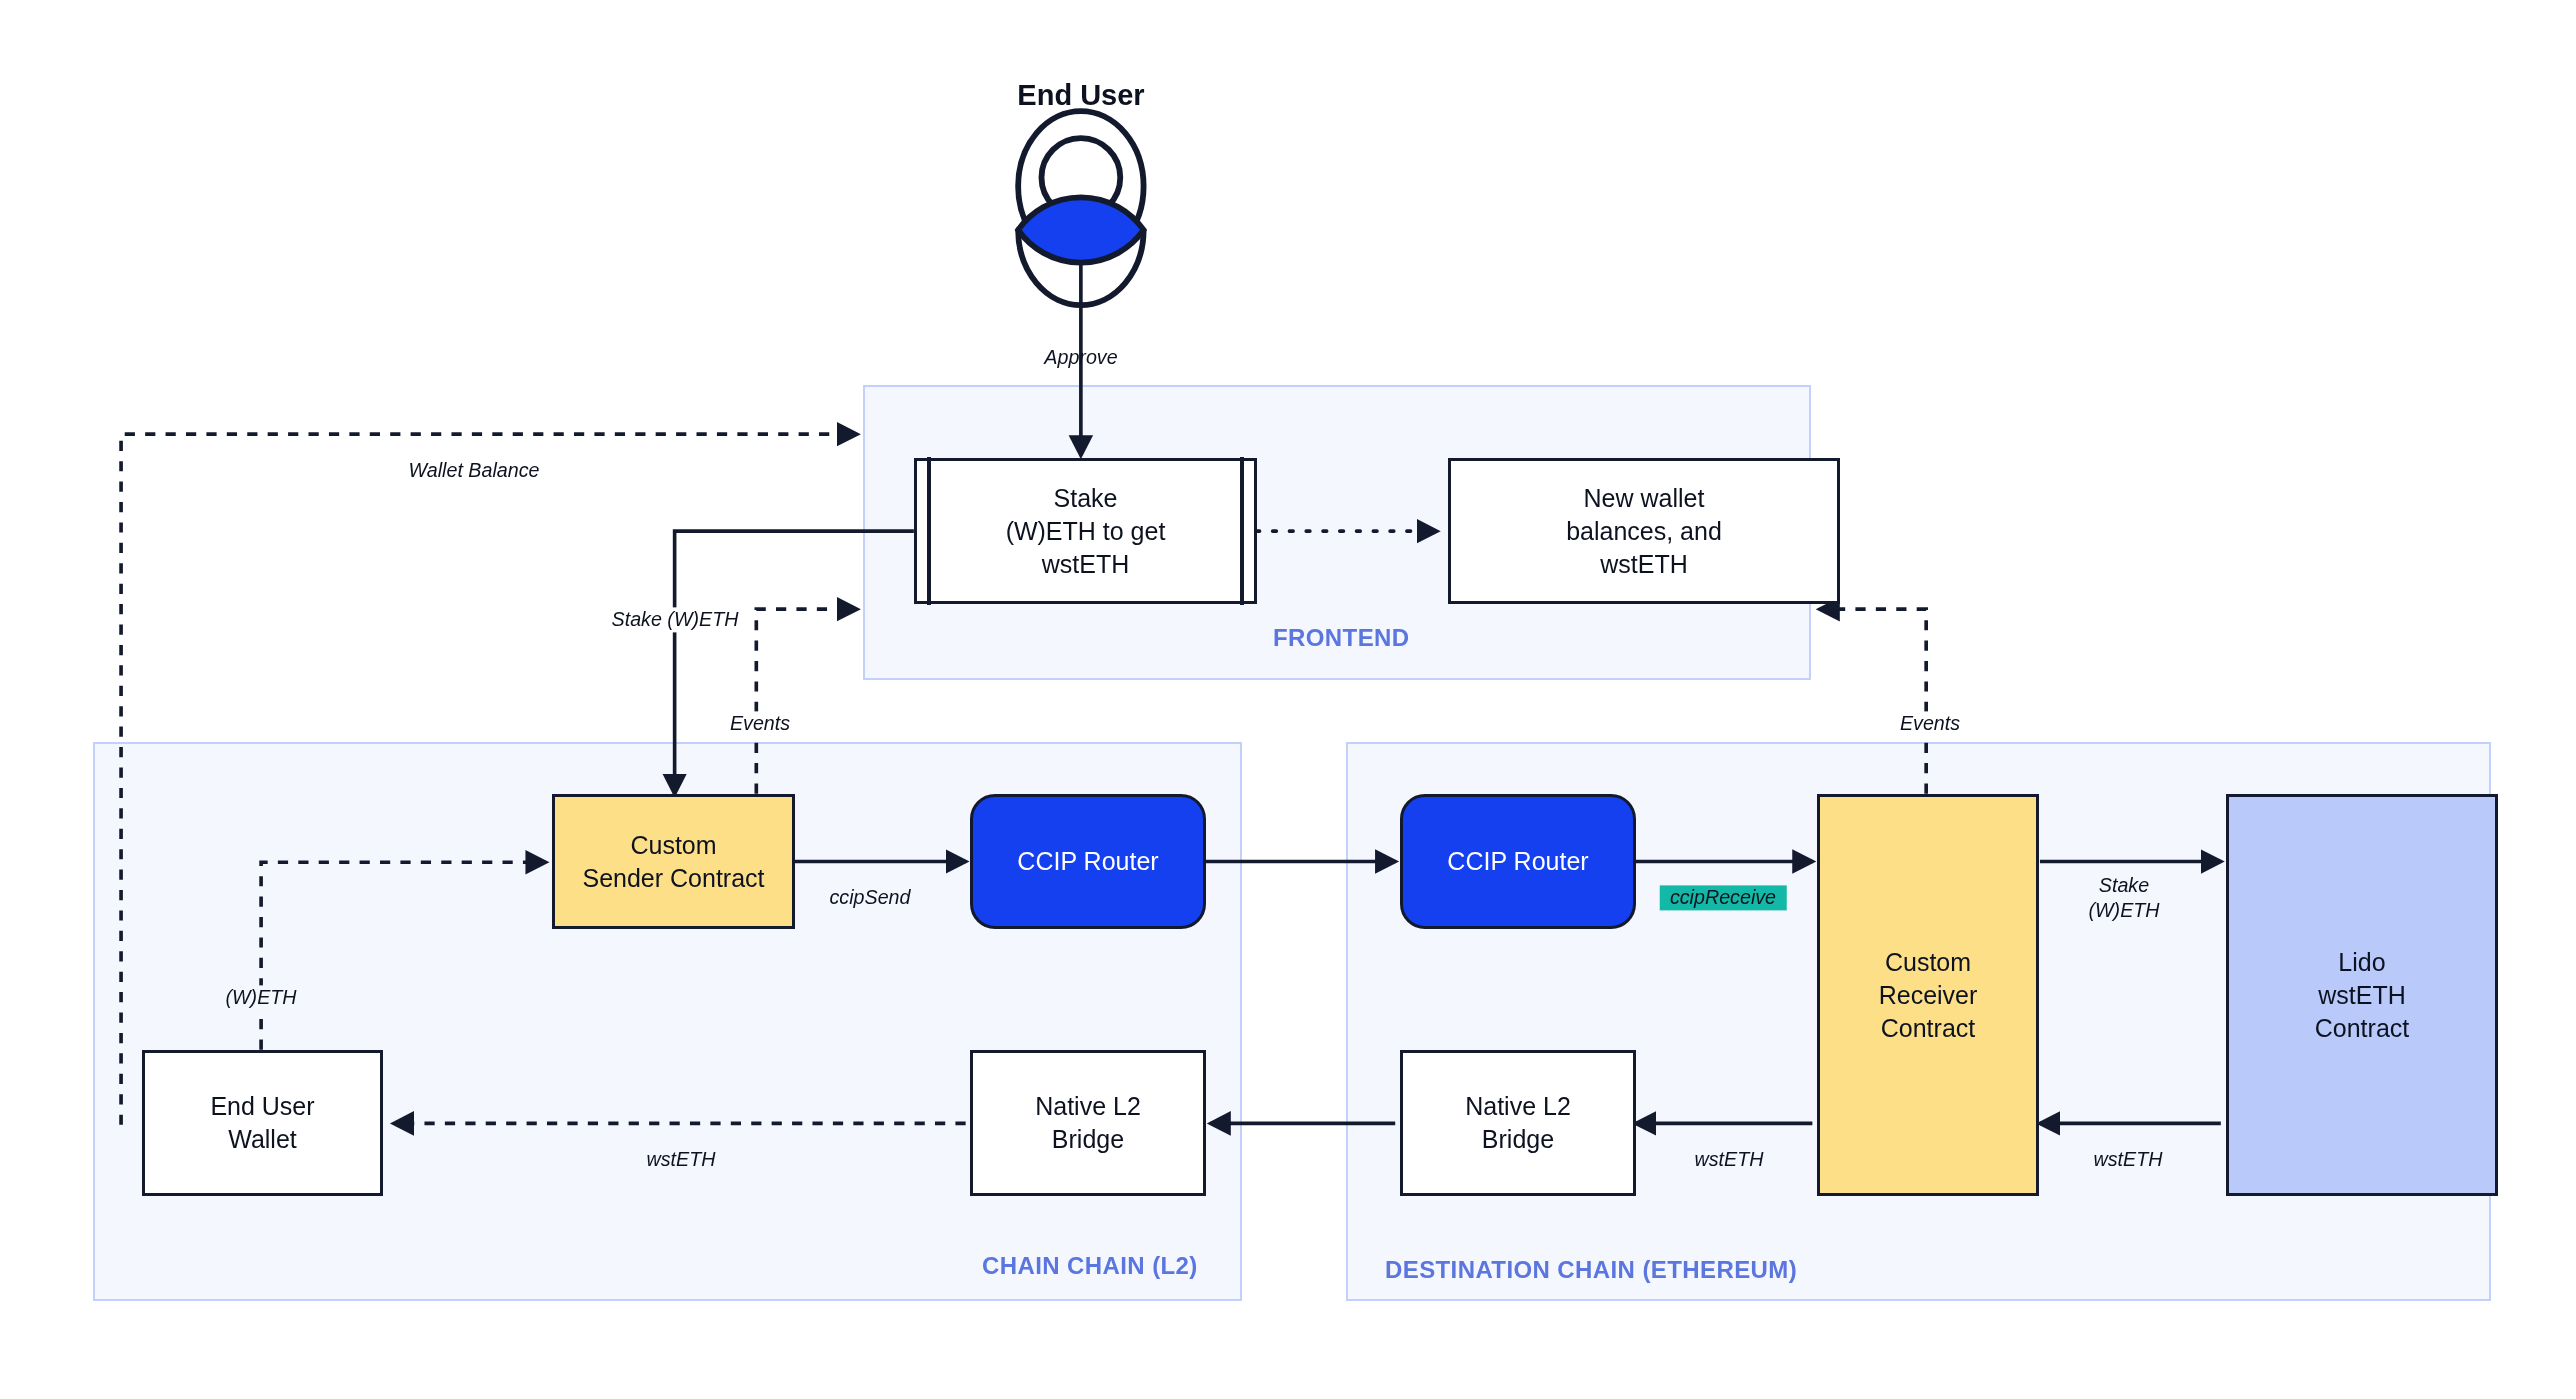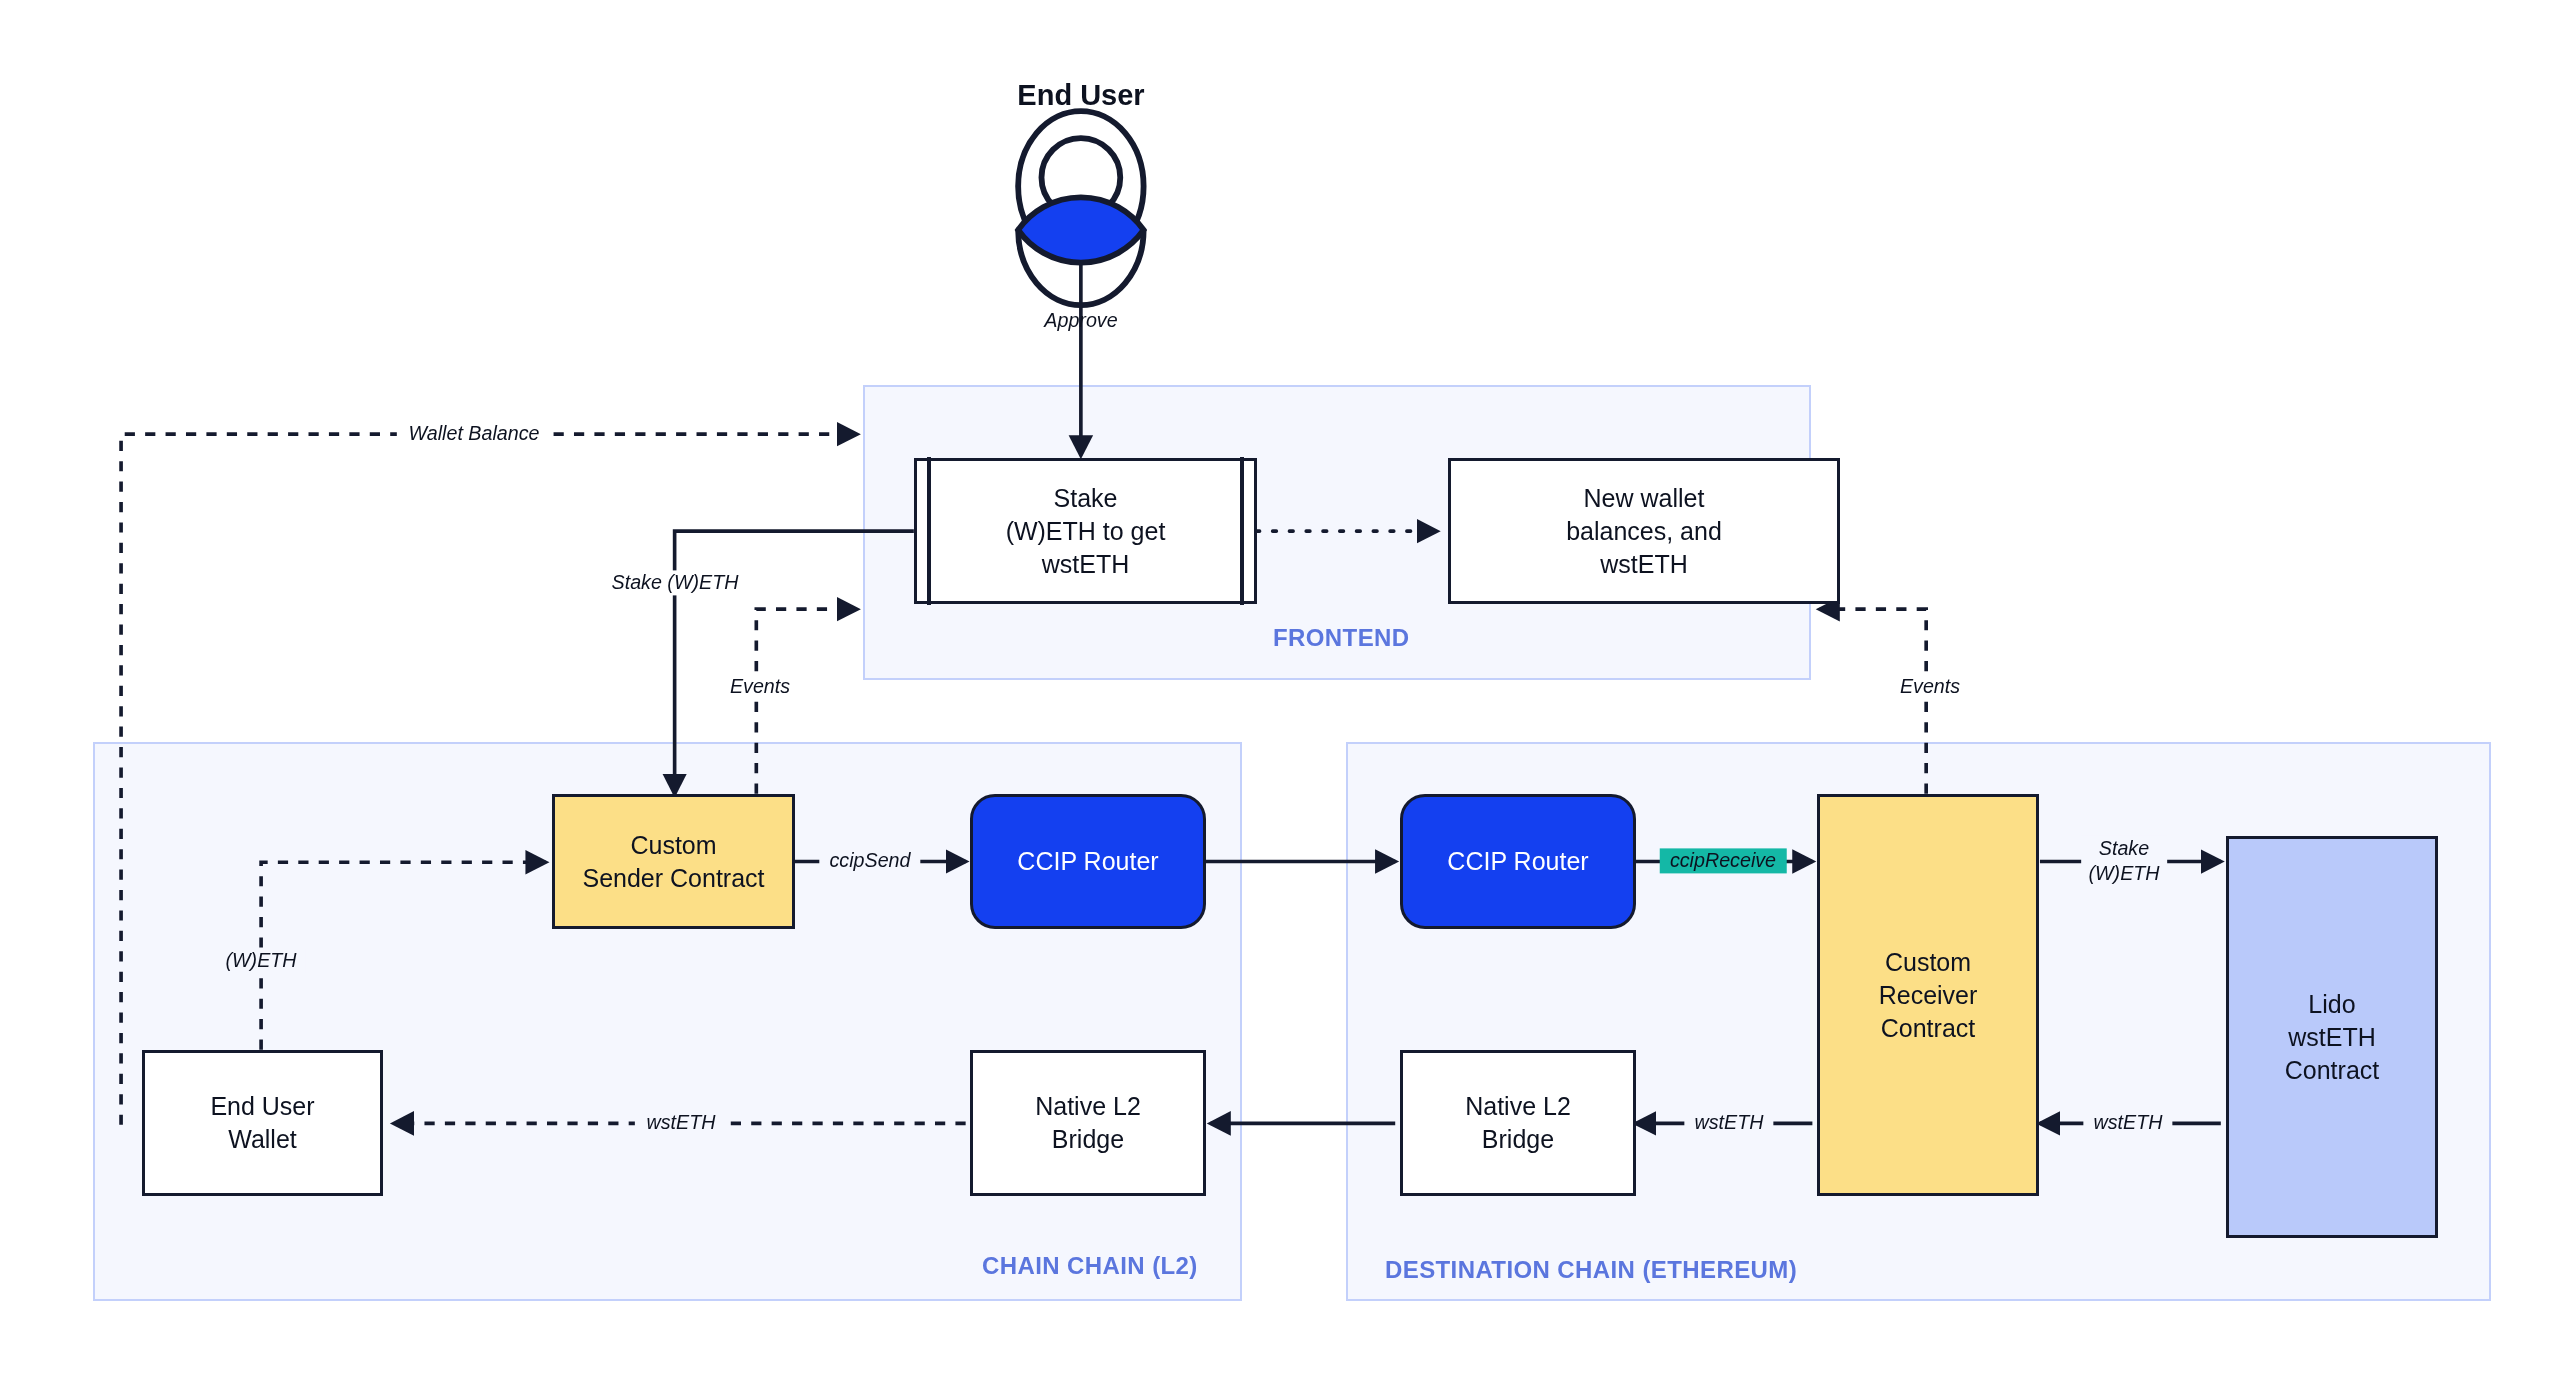--- a/index.html
+++ b/index.html
@@ -21,21 +21,21 @@
   .node.subroutine{background:#ffffff;}
   .node.subroutine::before,.node.subroutine::after{
      content:"";position:absolute;top:-3.6px;bottom:-3.6px;width:3.6px;background:#141a2e;}
   .node.subroutine::before{left:10.2px;}
   .node.subroutine::after{right:10.2px;}
   .node .lbl{position:relative;z-index:2;padding:0 10.2px;}
 
   
   .elabel{position:absolute;font-size:19.7px;font-style:italic;color:#0d1220;
           white-space:pre;line-height:1.28;background:transparent;}
-  .elabel.ctr{transform:translate(-50%,-50%);text-align:center;}
+  .elabel.ctr{transform:translate(-50%,-50%);text-align:center;margin-top:37px;}
 
   
   .actor-title{position:absolute;font-size:29px;font-weight:bold;color:#0d1220;
                transform:translateX(-50%);white-space:nowrap;}
 </style>
 </head>
 <body>
 
 <div id="stage">
 
@@ -135,21 +135,21 @@
     <span class="lbl" style="white-space:pre-line;">Custom
 Receiver
 Contract</span>
   </div>
 
   <div class="node" style="left:1400px;top:1050px;width:236px;height:146px;">
     <span class="lbl" style="white-space:pre-line;">Native L2
 Bridge</span>
   </div>
 
-  <div class="node blueviolet" style="left:2226px;top:836px;width:212px;height:402px;">
+  <div class="node blueviolet" style="left:2226px;top:794px;width:272px;height:402px;">
     <span class="lbl" style="white-space:pre-line;">Lido
 wstETH
 Contract</span>
   </div>
 
   <div class="elabel ctr" style="left:1081px;top:321px;">Approve</div>
 
   <div class="elabel ctr" style="left:474px;top:434px;background:#ffffff;padding:0 11.7px;">Wallet Balance</div>
 
   <div class="elabel ctr" style="left:675px;top:583px;background:#ffffff;padding:0 8.8px;">Stake (W)ETH</div>

